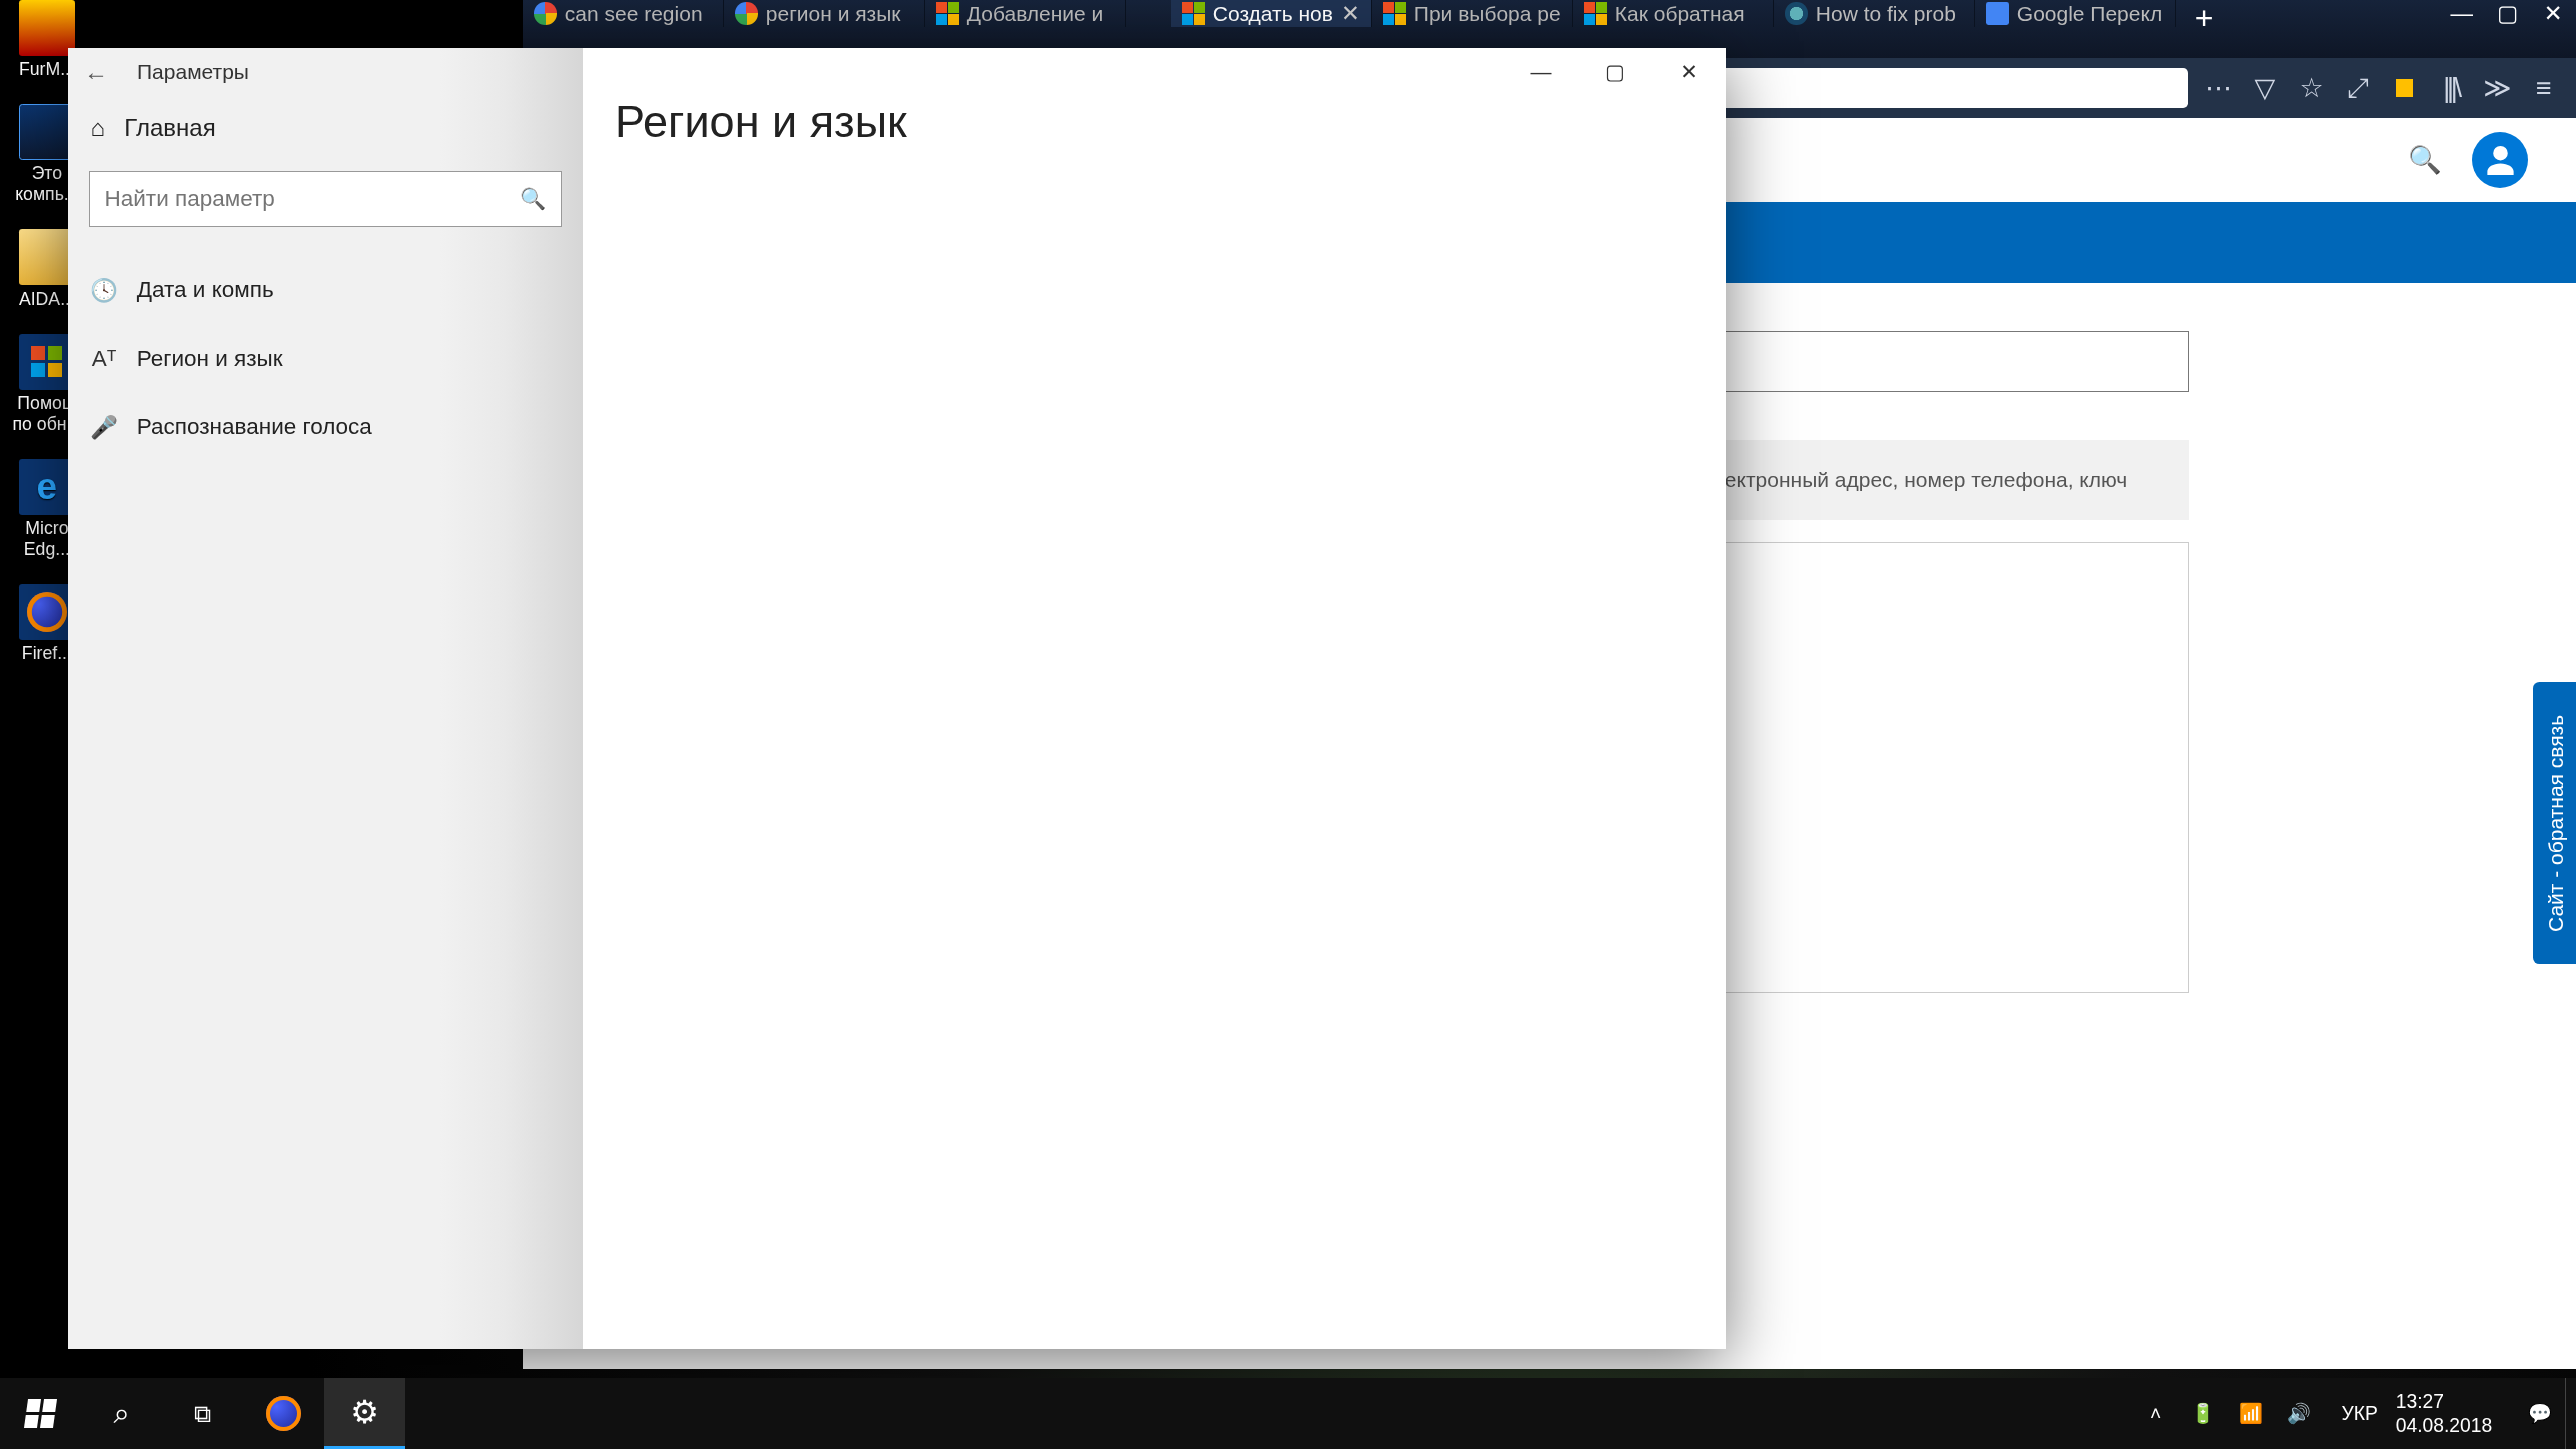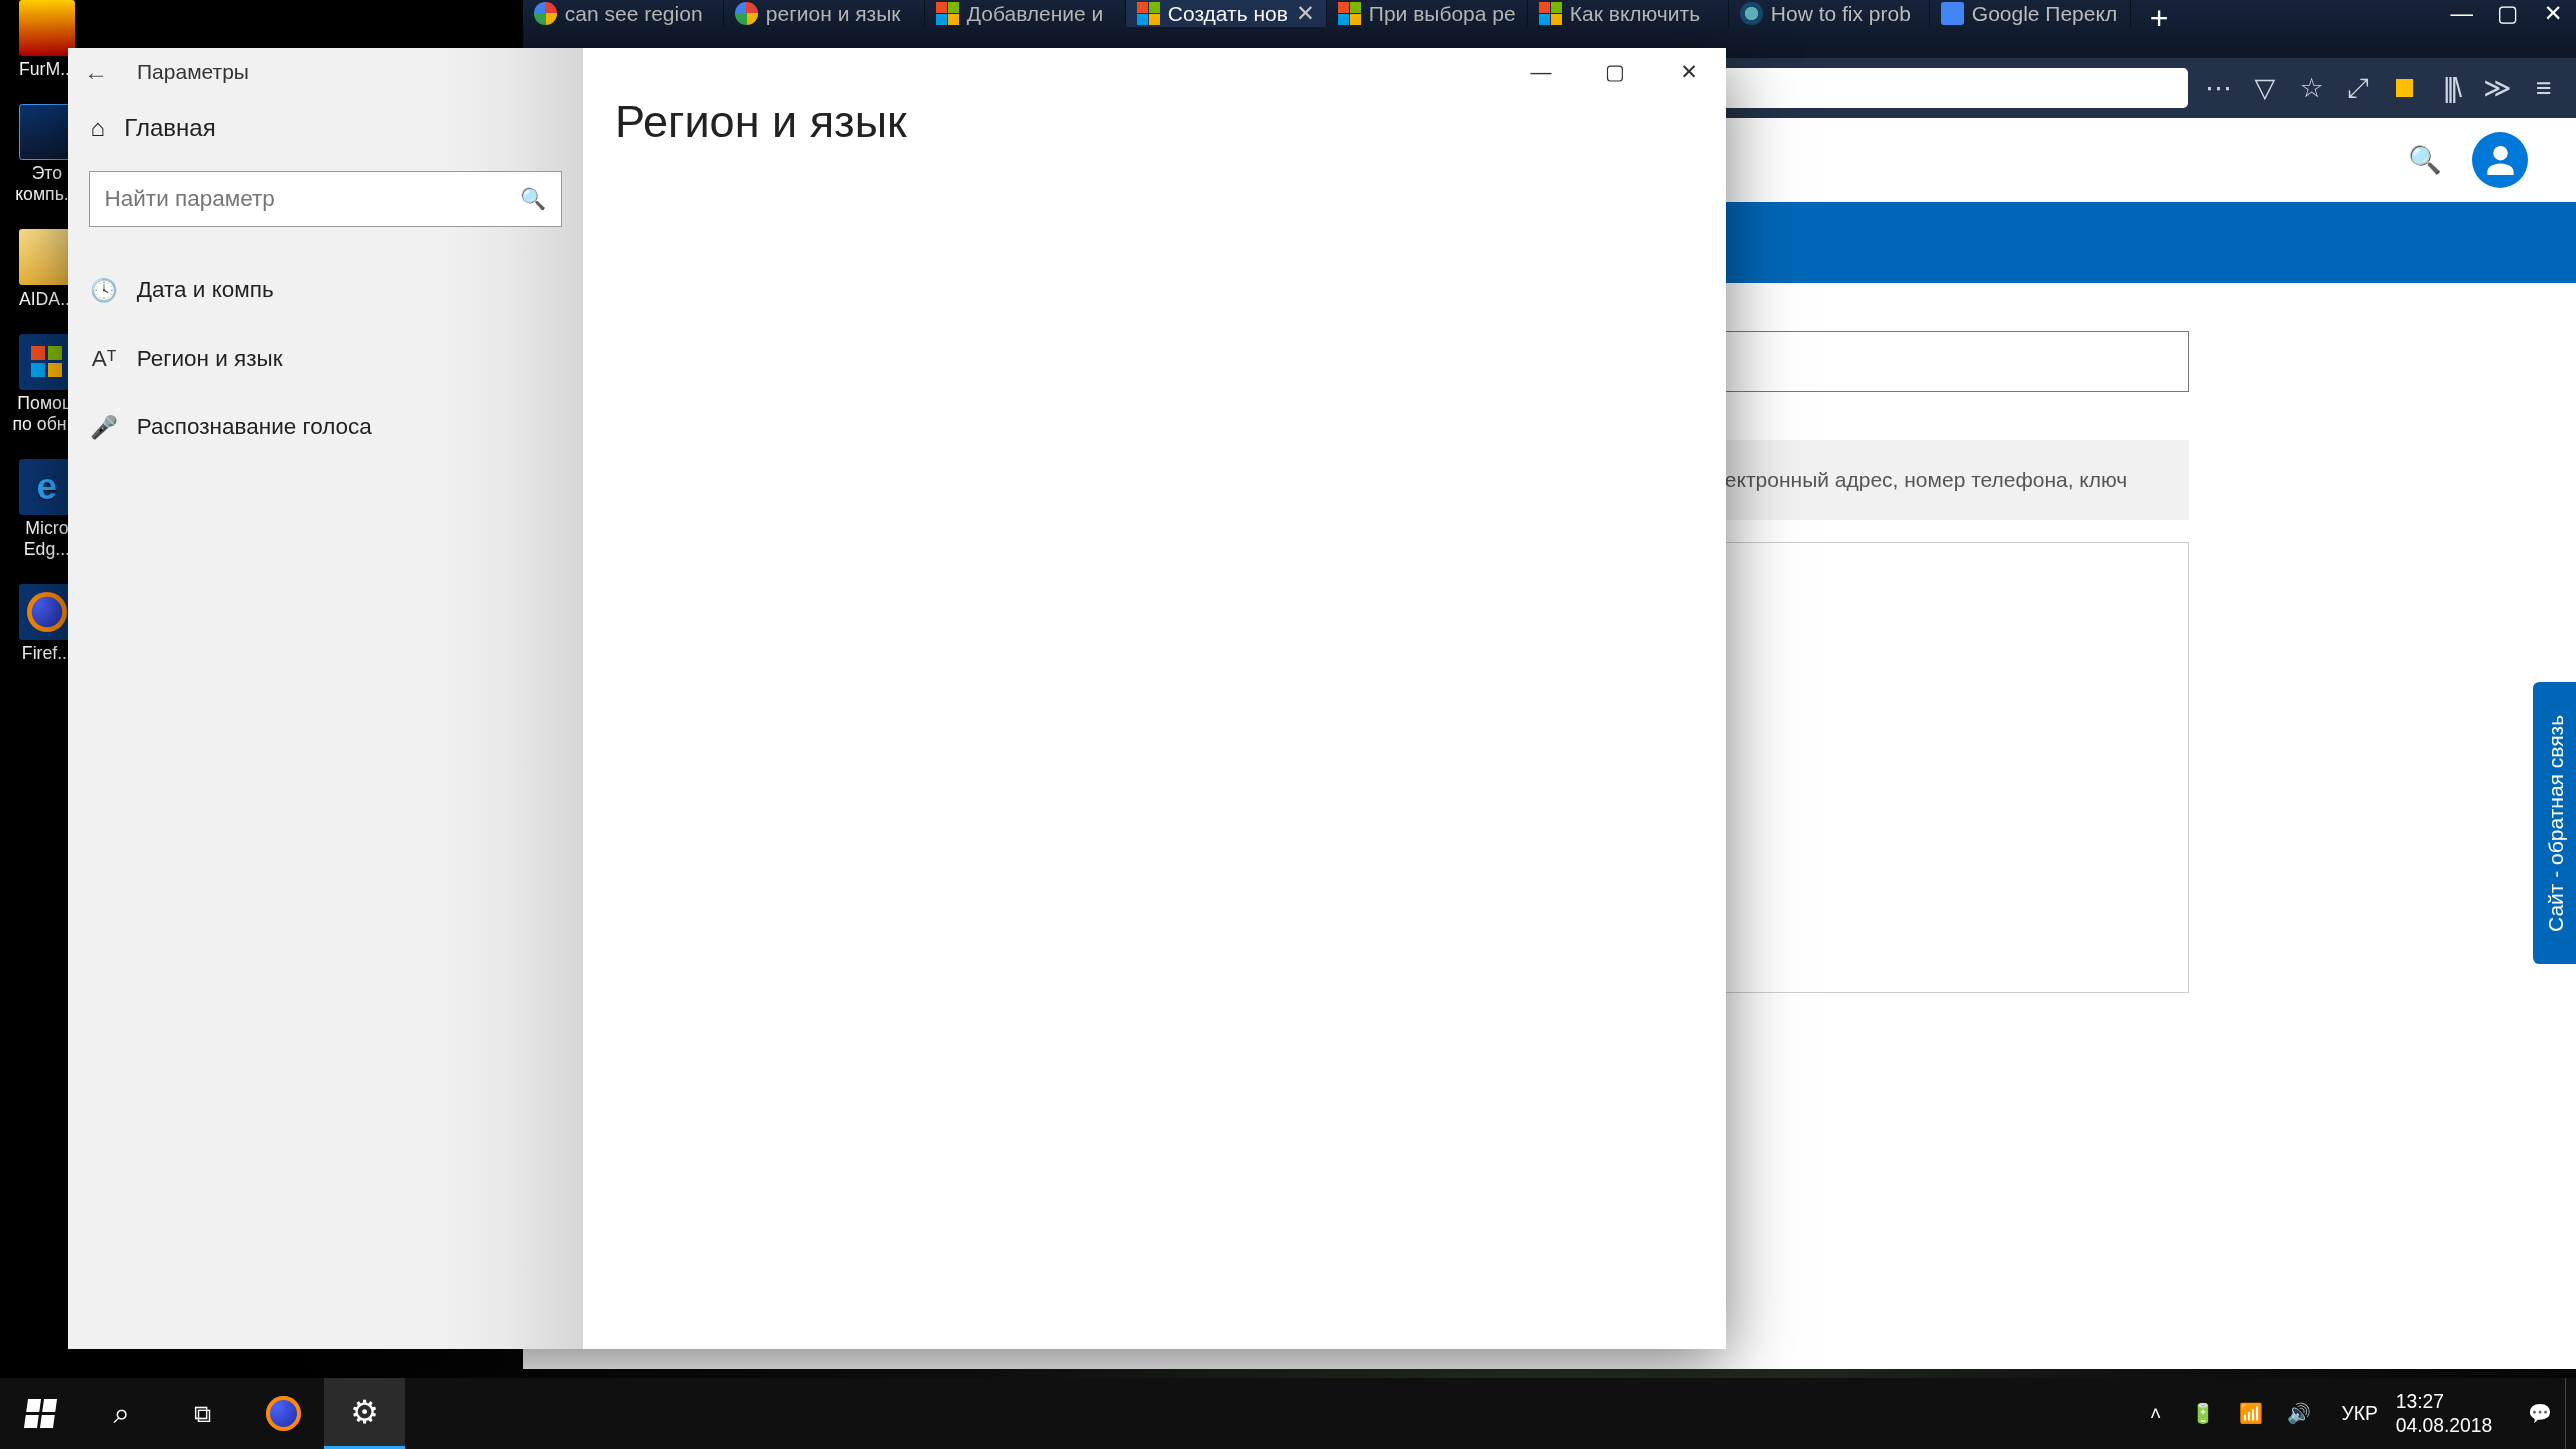--- a/index.html
+++ b/index.html
@@ -27,21 +27,21 @@
   .pic-edge    { background:#0b3570; display:flex; align-items:center; justify-content:center; color:#2aa7ff; font-weight:bold; font-size:37px; }
   .pic-ff      { background:#0b3570; display:flex; align-items:center; justify-content:center; }
   .pic-ff .ball{ width:40px; height:40px; border-radius:50%; background:radial-gradient(circle at 30% 30%,#4a64ff,#1a228c); box-shadow:0 0 0 4.8px #ff8a00 inset; }
 
   
   .browser {
     position:absolute; left:523px; top:0; width:2053px; height:1369px; background:#222;
   }
   .tabbar { display:flex; height:58px; background:linear-gradient(#16233a,#0e1626); align-items:flex-start; }
   .tab { flex:0 0 201px; display:flex; align-items:center; gap:8px; padding:0 11.3px; color:#bbb; font-size:21px; border-right:0.8px solid #0a1220; cursor:pointer; position:relative; overflow:hidden; white-space:nowrap; }
-  .tab.active { background:#1f3252; color:#fff; }
+  .tab.active { background:#1f3252; color:#fff;margin-left:45px; }
   .tab .ico { width:22.5px; height:22.5px; flex:0 0 22.5px; }
   .ico-g { border-radius:50%; background:conic-gradient(#ea4335 0 25%,#fbbc05 0 50%,#34a853 0 75%,#4285f4 0); }
   .ico-ms { display:grid; grid-template-columns:1fr 1fr; grid-template-rows:1fr 1fr; gap:1.6px; }
   .ico-ms span:nth-child(1){background:#f25022}.ico-ms span:nth-child(2){background:#7fba00}.ico-ms span:nth-child(3){background:#00a4ef}.ico-ms span:nth-child(4){background:#ffb900}
   .ico-gear { border-radius:50%; background:radial-gradient(circle,#5fb0b8 40%,#17486a 42%); }
   .ico-gt { background:#4285f4; border-radius:2.4px; }
   .tab .close { margin-left:auto; color:#ccc; font-size:22.5px; }
   .tab-add { flex:0 0 56px; display:flex; align-items:center; justify-content:center; color:#fff; font-size:32px; cursor:pointer; }
   .tab-spacer { flex:1; }
   .win-ctrl { flex:0 0 137px; display:flex; }
@@ -181,21 +181,21 @@
           </span>
           <span>При выбора ре</span>
         </div>
         <div class="tab">
           <span class="ico ico-ms">
             <span></span>
             <span></span>
             <span></span>
             <span></span>
           </span>
-          <span>Как включить</span>
+          <span>Как обратная</span>
         </div>
         <div class="tab">
           <span class="ico ico-gear"></span>
           <span>How to fix prob</span>
         </div>
         <div class="tab">
           <span class="ico ico-gt"></span>
           <span>Google Перекл</span>
         </div>
       </div>

